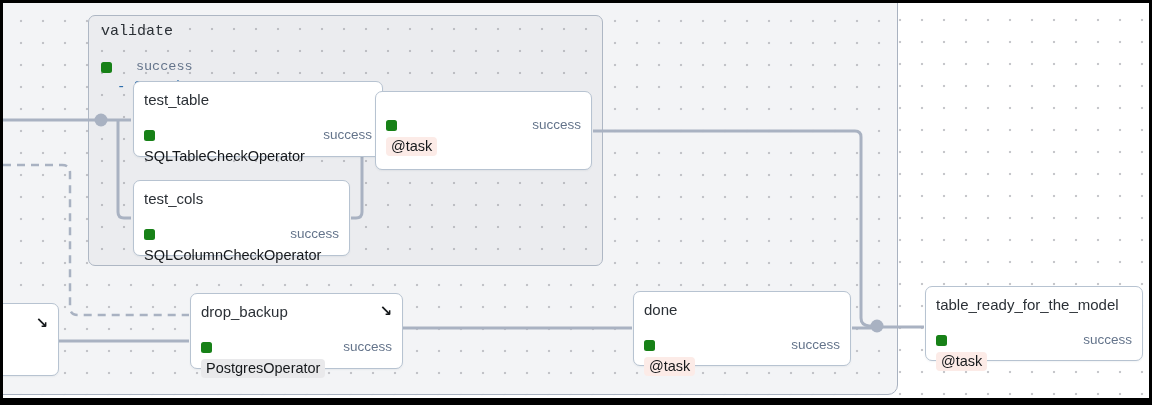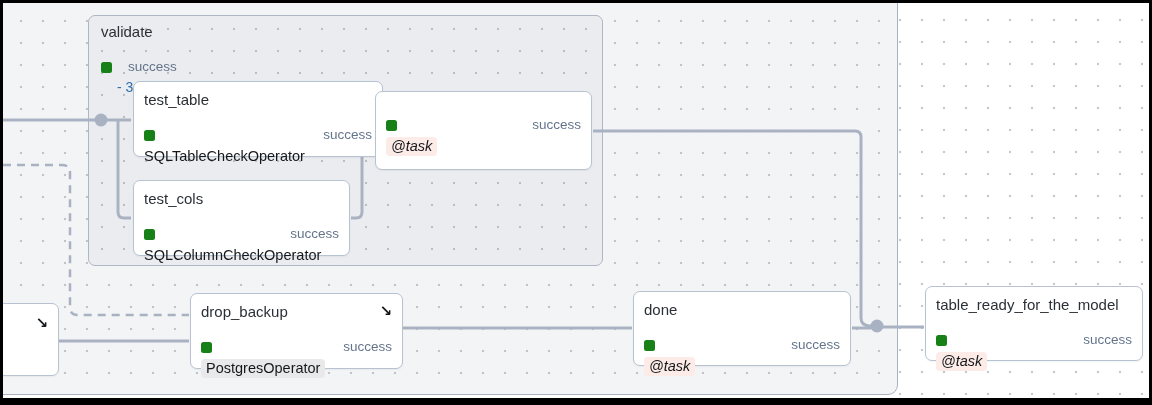--- a/index.html
+++ b/index.html
@@ -18,42 +18,42 @@
     background-size:22px 22px;background-position:4px 4px;
     border:1.5px solid #a9b2c0;border-radius:10px;
   }
   .task-group{
     position:absolute;left:85px;top:12px;width:515px;height:251px;
     background-color:#ebecef;
     background-image:radial-gradient(circle,#bdbec3 1.1px,transparent 1.6px);
     background-size:22px 22px;background-position:2px 2px;
     border:1px solid #aeb7c4;border-radius:7px;box-sizing:border-box;
   }
-  .group-header{position:absolute;left:12px;top:6px;}
+  .group-header{position:absolute;left:12px;top:6px;font-family:Liberation Mono, monospace;}
   .group-title{font-size:15px;color:#2b3036;line-height:20px;display:block;}
   .edges{position:absolute;left:0;top:0;pointer-events:none;}
   .edge{stroke:var(--edge-color);stroke-width:3;fill:none;}
   .edge.dashed{stroke-dasharray:8 6;stroke-width:2.5;}
   .junction{fill:var(--edge-color);}
   .node{
     position:absolute;background:#fff;border:1px solid #b7c3d1;border-radius:7px;
     box-sizing:border-box;padding:8px 10px 6px 10px;box-shadow:0 1px 2px rgba(40,60,90,0.06);
   }
   .node-title-row{display:flex;justify-content:space-between;align-items:flex-start;}
   .node-title{font-size:15px;color:#2b3036;line-height:20px;white-space:nowrap;}
   .teardown{font-family:"DejaVu Sans",sans-serif;font-size:15px;font-weight:bold;color:#15181b;line-height:18px;}
   .status-row{display:flex;align-items:center;gap:16px;margin-top:16px;height:18px;justify-content:space-between;}
   .status-square{width:11px;height:11px;border-radius:2.5px;background:var(--success-green);flex:0 0 auto;}
   .status-text{font-size:13.5px;color:var(--status-text);line-height:18px;}
   .toggle-link{font-size:14px;color:var(--link-color);line-height:20px;display:inline-block;margin-top:1px;cursor:pointer;margin-left:16px;}
   .operator{font-size:14.5px;color:#15181b;line-height:19px;margin-top:3px;white-space:nowrap;}
   .op-plain{background:none;display:inline-block;}
   .op-pill{display:inline-block;padding:0px 5px;border-radius:4px;}
   .op-gray{background:var(--operator-pill-bg);}
-  .op-pink{background:var(--task-pill-bg);font-style:italic;}
+  .op-pink{background:var(--task-pill-bg);}
   #n-left-partial{left:-40px;top:300px;width:96px;height:73px;}
   #n-left-partial .node-title-row{justify-content:flex-end;padding-top:2px;}
   #n-test-table{left:130px;top:78px;width:250px;height:76px;}
   #n-test-cols{left:130px;top:177px;width:217px;height:76px;}
   #n-sql-check-done{left:372px;top:88px;width:217px;height:79px;}
   #n-drop-backup{left:187px;top:290px;width:213px;height:76px;}
   #n-done{left:630px;top:288px;width:218px;height:75px;}
   #n-table-ready{left:922px;top:283px;width:218px;height:75px;}
 </style>
 </head>

